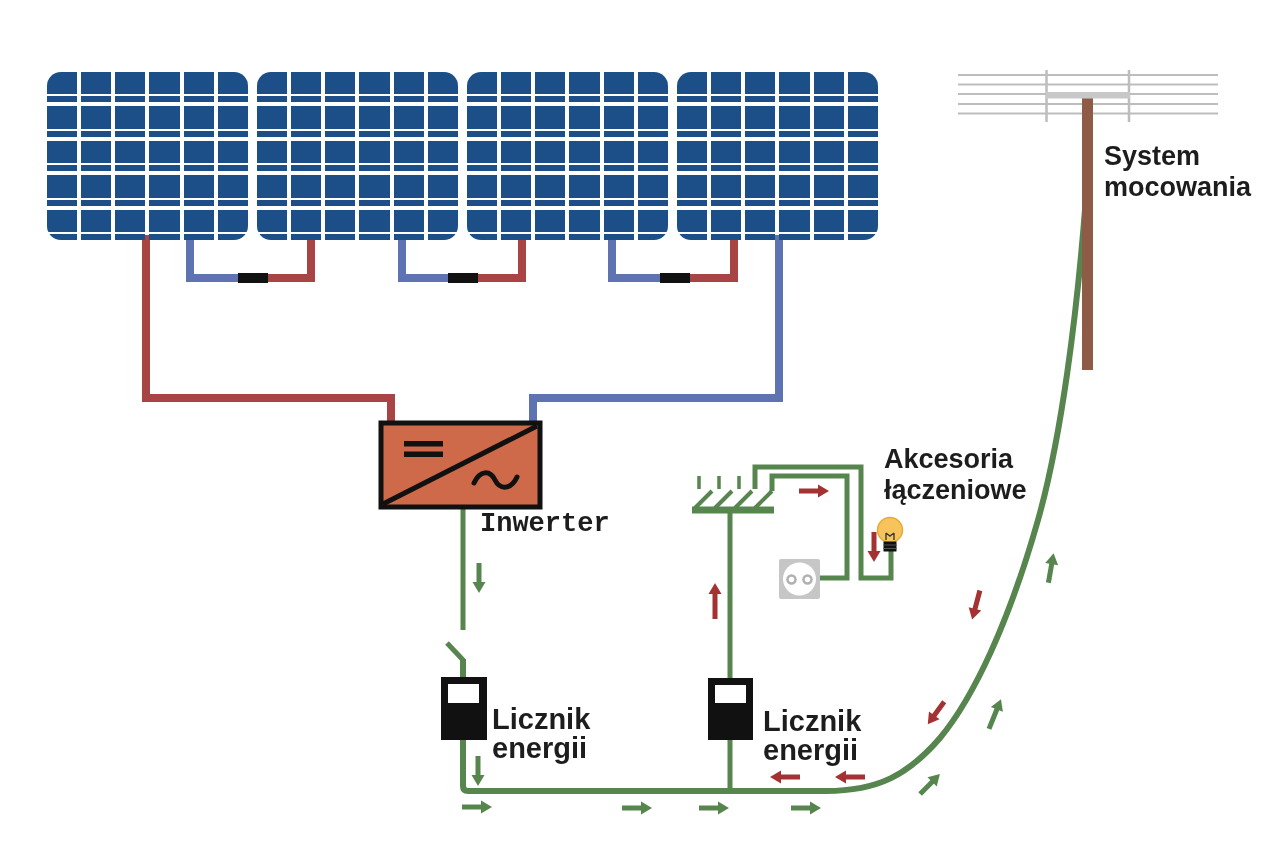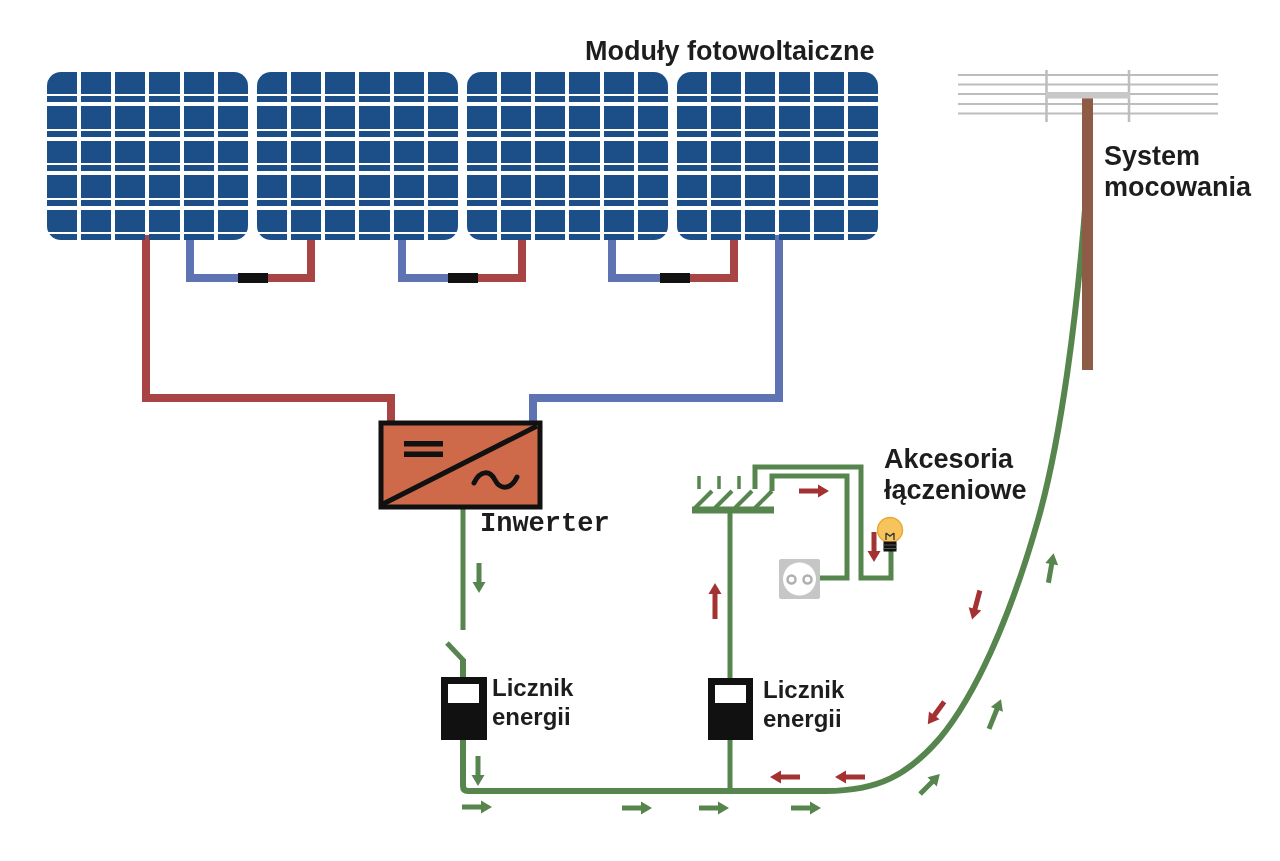--- a/index.html
+++ b/index.html
@@ -6,21 +6,21 @@
   .stage{
     position:relative;width:1280px;height:861px;background:var(--background,#fff);
     font-family:"Liberation Sans","DejaVu Sans",sans-serif;overflow:hidden;
   }
   .stage svg.wires{position:absolute;left:0;top:0;z-index:1;}
   .label{
     position:absolute;z-index:3;color:var(--text,#1d1d1d);
     font-weight:700;white-space:pre;line-height:1.15;
   }
   .label.big{font-size:27px;}
-  .label.med{font-size:24px;line-height:29px;}
+  .label.med{font-size:29px;line-height:29px;margin-top:32px;}
   #pv-array{
     position:absolute;left:47px;top:72px;display:flex;gap:9px;z-index:2;
   }
   .panel{
     width:201px;height:168px;border-radius:14px;overflow:hidden;
     display:grid;grid-template-columns:repeat(6,1fr);grid-template-rows:repeat(5,1fr);
     gap:4px;
   }
   .cell{
     background:linear-gradient(180deg,
@@ -326,19 +326,18 @@
           <line x1="-14" y1="0" x2="5" y2="0" stroke="#a43232" stroke-width="5"></line>
           <polygon points="14,0 3,-6.5 3,6.5" fill="#a43232"></polygon>
         </g>
         <g transform="translate(976 605) rotate(105)">
           <line x1="-15" y1="0" x2="6" y2="0" stroke="#a43232" stroke-width="5"></line>
           <polygon points="15,0 4,-6.5 4,6.5" fill="#a43232"></polygon>
         </g>
       </g>
   </svg>
 
-  <div class="label big" style="left:585px;top:36px;">Moduły fotowoltaiczne</div>
   <div class="label big" style="left:480px;top:509px;font-family:Liberation Mono, monospace;">Inwerter</div>
   <div class="label big" style="left:1104px;top:141px;"><span>System</span><br><span>mocowania</span></div>
   <div class="label big" style="left:884px;top:444px;"><span>Akcesoria</span><br><span>łączeniowe</span></div>
   <div class="label med" style="left:492px;top:673px;"><span>Licznik</span><br><span>energii</span></div>
   <div class="label med" style="left:763px;top:675px;"><span>Licznik</span><br><span>energii</span></div>
 </div>
 
 </body></html>

